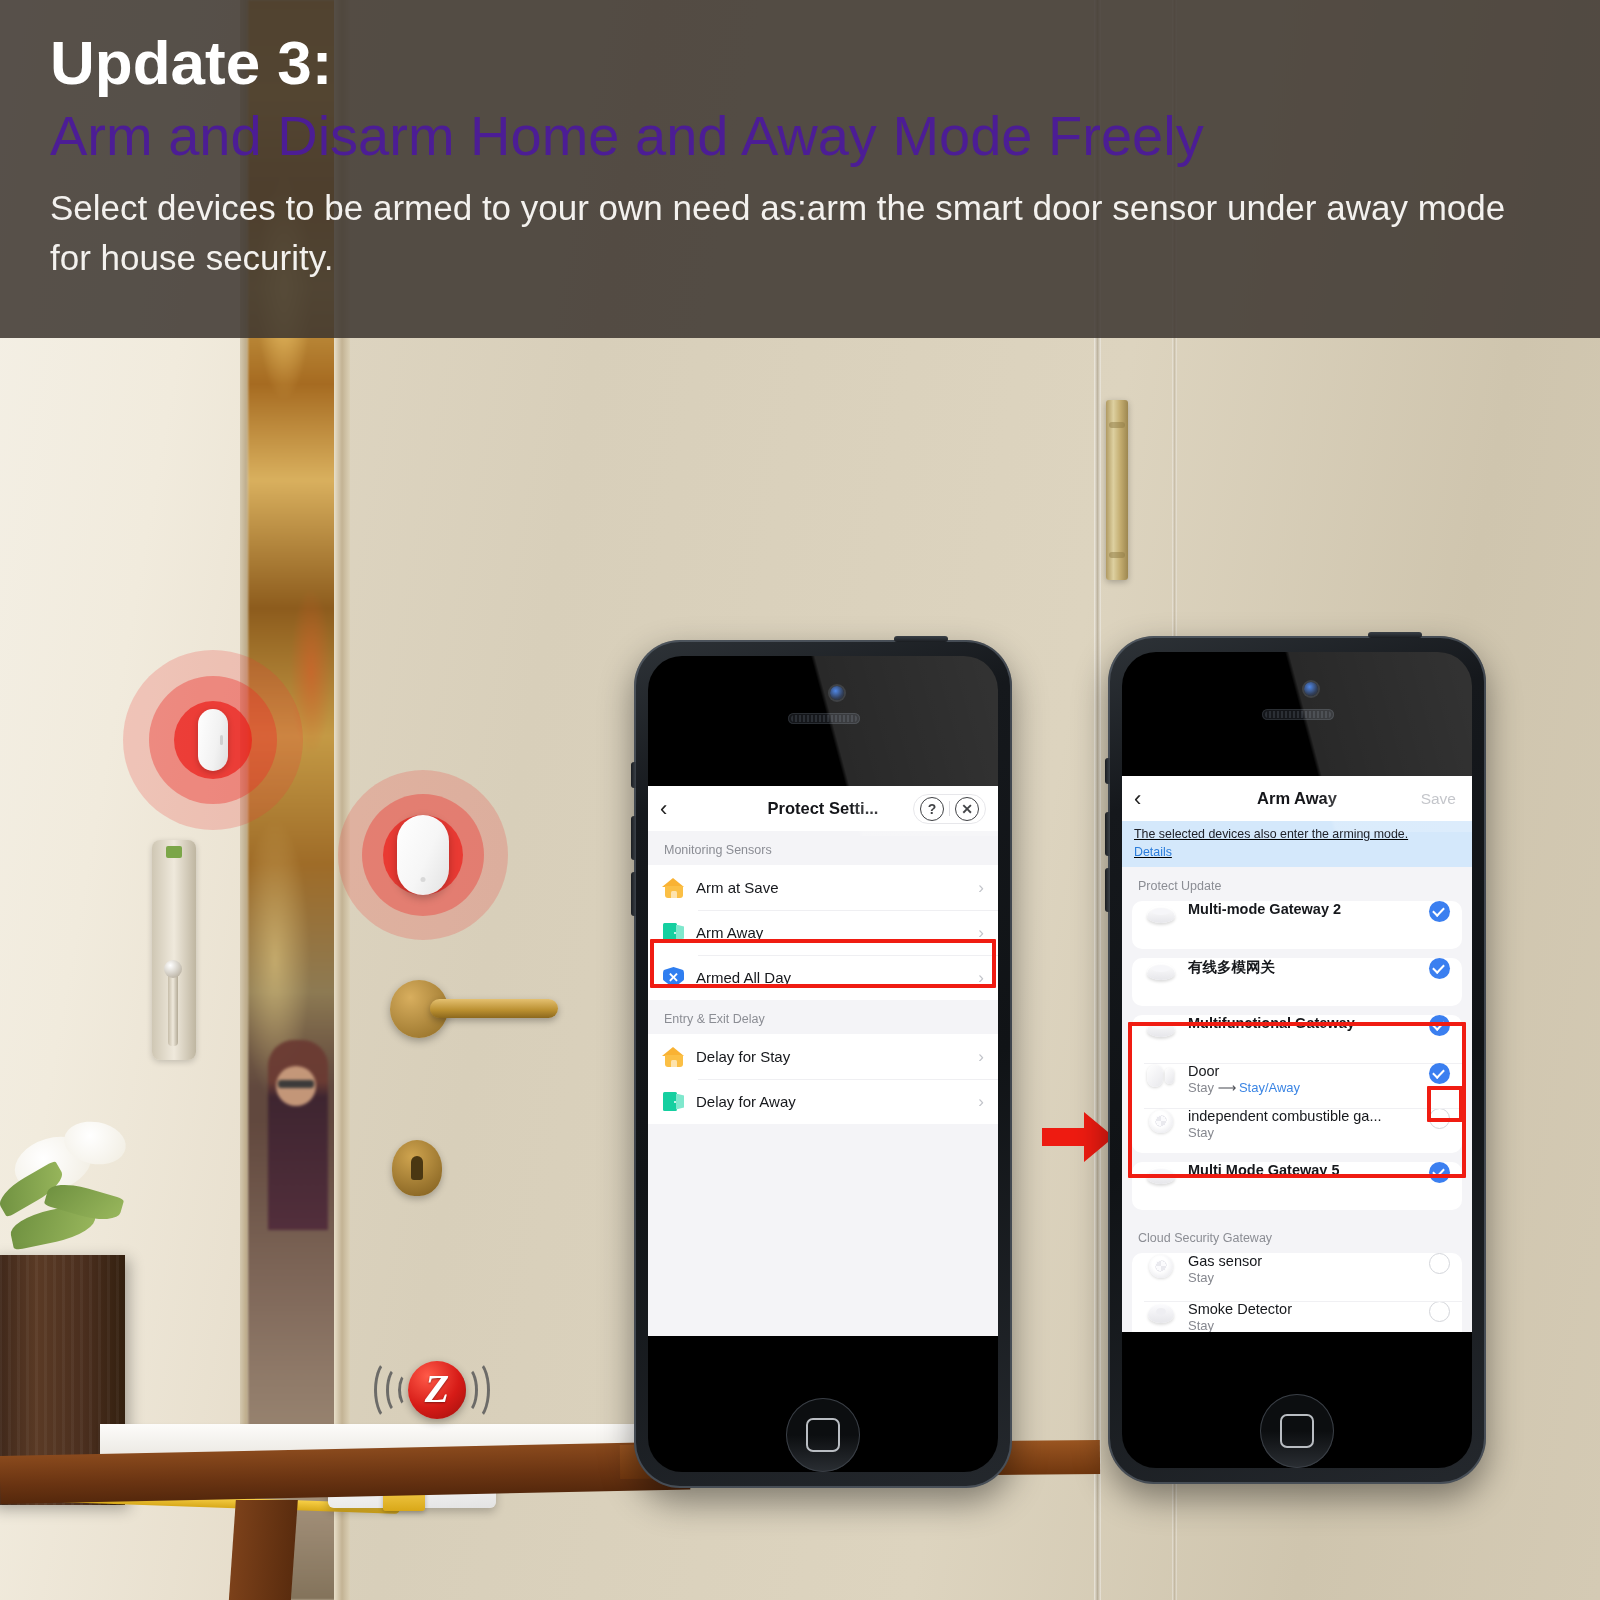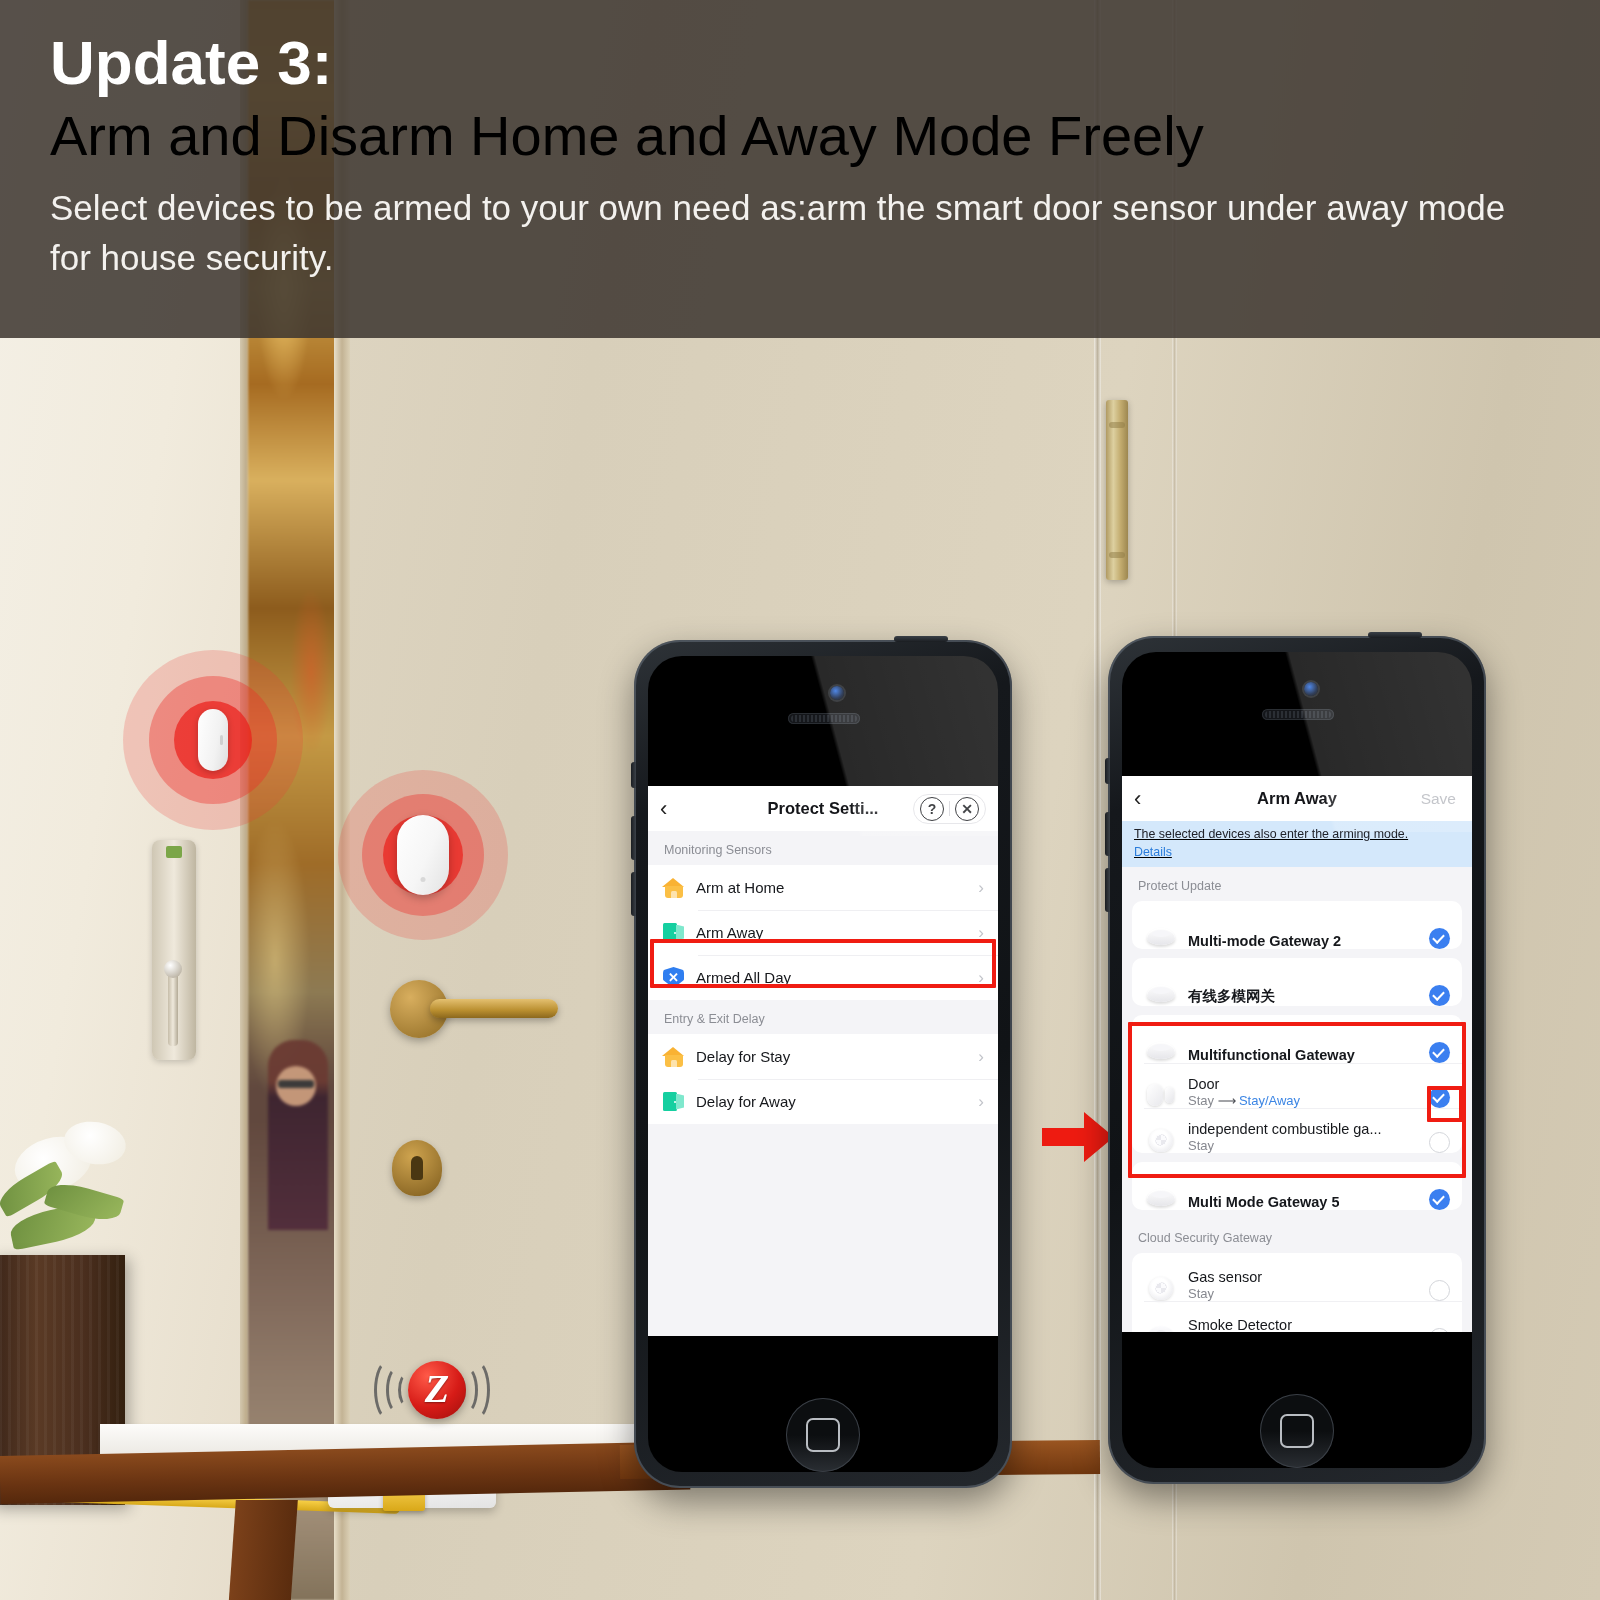--- a/index.html
+++ b/index.html
@@ -224,21 +224,21 @@
   #banner {
     position:absolute; left:0; top:0; width:1600px; height:338px;
     background:rgba(60,54,48,.86);
     padding:30px 50px 0 50px;
   }
   #banner h1 {
     font-size:62px; font-weight:700; color:#fff; letter-spacing:0px;
     line-height:1.05; font-family:"Liberation Sans", sans-serif;
   }
   #banner h2 {
-    font-size:56px; font-weight:400; color:#000000; line-height:1.25;
+    font-size:56px; font-weight:400; color:#4c1d95; line-height:1.25;
     margin-top:6px; font-family:"Liberation Sans", sans-serif;
   }
   #banner p {
     font-size:35px; font-weight:300; color:#f3f1ee; line-height:1.42;
     margin-top:12px; font-family:"Liberation Sans", sans-serif;
   }
 
   
   #arrow { position:absolute; left:1040px; top:1108px; width:76px; height:58px; }
   #arrow svg { display:block; }
@@ -371,21 +371,21 @@
   }
 
   
   .notice {
     background:#d4e8fb; padding:6px 12px 7px 12px;text-decoration:underline;
   }
   .notice .t1 { font-size:12.4px; color:#20222a; line-height:1.25; }
   .notice .t2 { font-size:12.4px; color:#2a7cdb; line-height:1.3; margin-top:1px; }
 
   .card { background:#fff; border-radius:10px; margin:0 10px 9px 10px; overflow:hidden; }
-  .drow { display:flex; align-items:flex-end; padding:0 12px; height:48px; position:relative; }
+  .drow { display:flex; align-items:flex-start; padding:0 12px; height:48px; position:relative; }
   .drow.sub { height:45px; }
   .drow + .drow::before {
     content:""; position:absolute; left:12px; right:0; top:0; height:1px; background:#f0f0f3;
   }
   .dev-ic { width:34px; height:26px; margin-right:10px; flex:0 0 auto; position:relative; }
   .dev-txt { display:flex; flex-direction:column; justify-content:center; min-width:0; }
   .dev-name { font-size:14.5px; font-weight:700; color:#16181c; white-space:nowrap;
     overflow:hidden; text-overflow:ellipsis; }
   .dev-name.reg { font-weight:400; }
   .dev-sub { font-size:13px; color:#86888f; margin-top:1px; white-space:nowrap; }
@@ -542,21 +542,21 @@
       </div>
 
       <div class="sec-head">Monitoring Sensors</div>
 
       <div class="row">
         <div class="ic ic-house">
           <div class="roof"></div>
             <div class="base"></div>
             <div class="door"></div>
         </div>
-        <div class="lbl">Arm at Home</div>
+        <div class="lbl">Arm at Save</div>
         <div class="chev">›</div>
       </div>
 
       <div class="row">
         <div class="ic ic-door">
           <div class="panel"></div>
             <div class="open"></div>
             <div class="knob"></div>
         </div>
         <div class="lbl">Arm Away</div>

